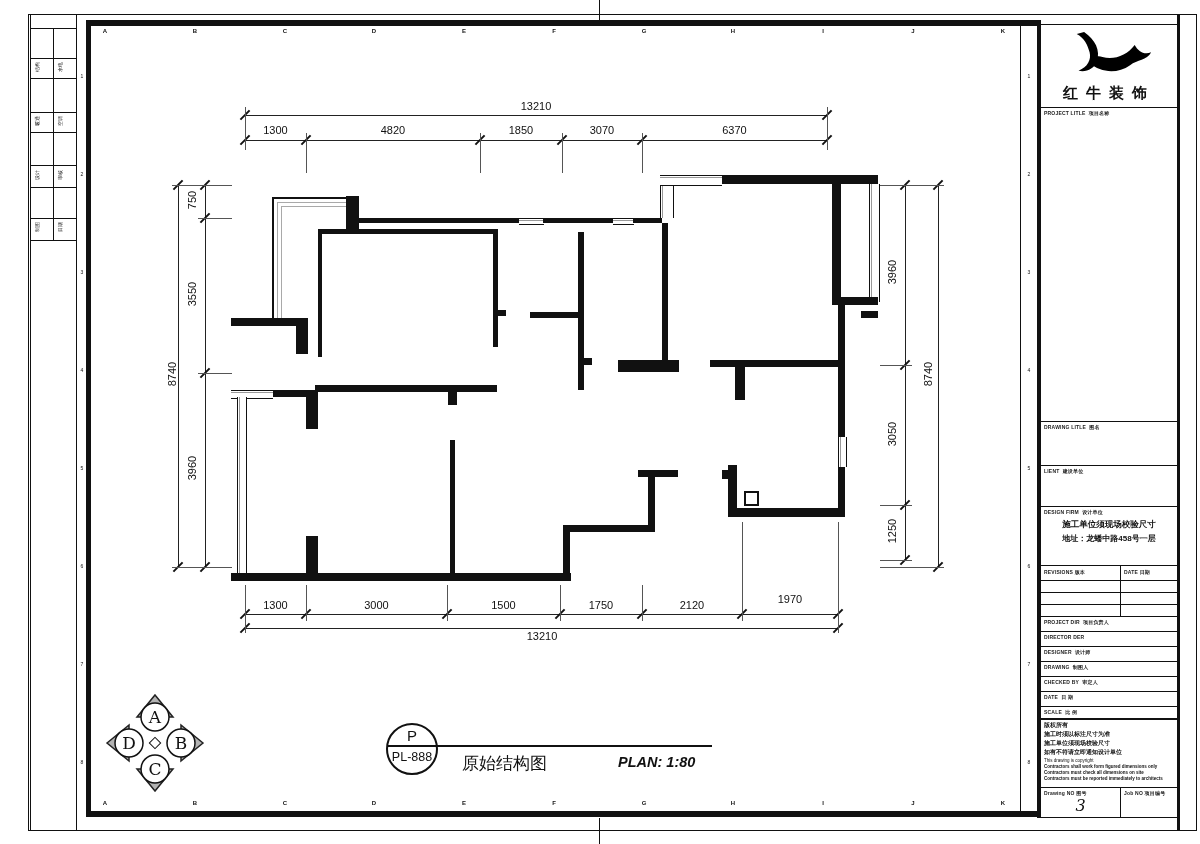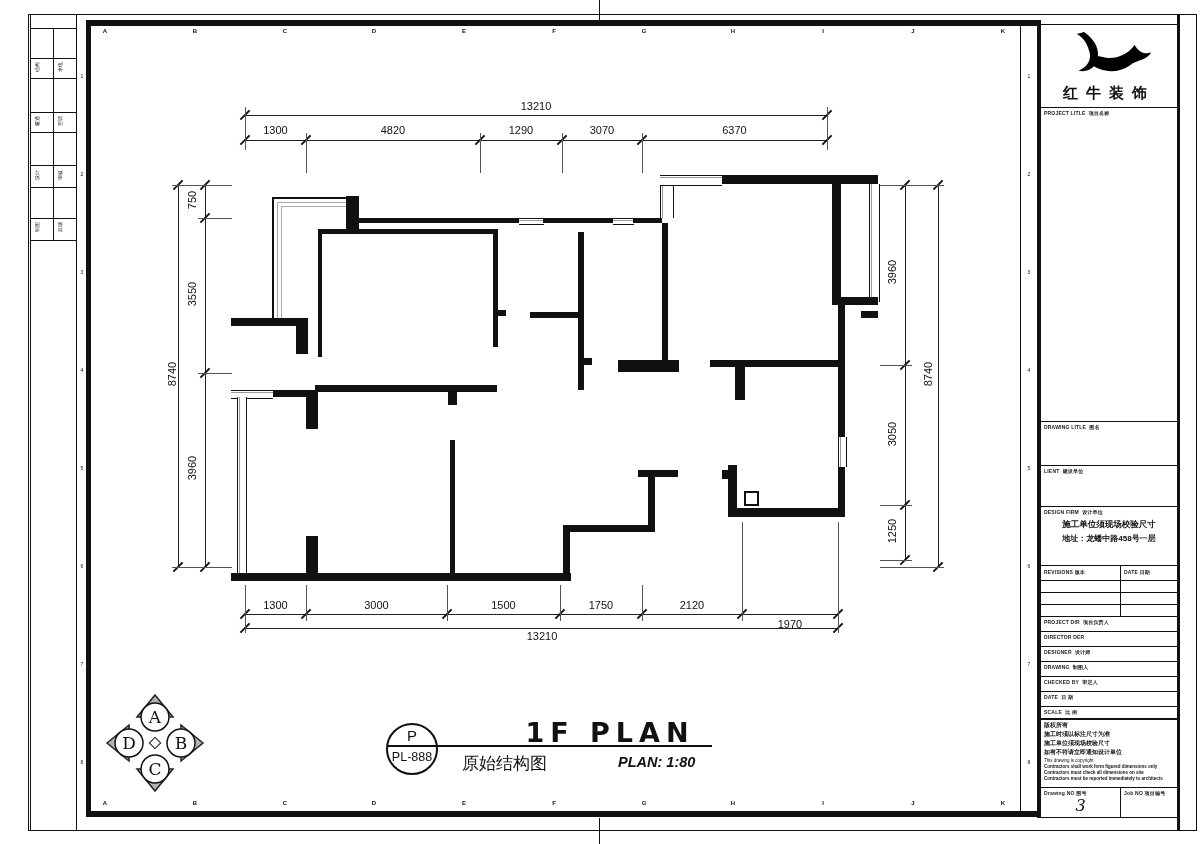--- a/index.html
+++ b/index.html
@@ -176,21 +176,21 @@
     <span class="dim" style="left:506px;top:100px;width:60px">13210</span>
     <i class="dl" style="left:245px;top:140px;width:582px"></i>
     <i class="tk" style="left:245px;top:140px"></i>
     <i class="tk" style="left:306px;top:140px"></i>
     <i class="tk" style="left:480px;top:140px"></i>
     <i class="tk" style="left:562px;top:140px"></i>
     <i class="tk" style="left:642px;top:140px"></i>
     <i class="tk" style="left:827px;top:140px"></i>
     <span class="dim" style="left:245px;top:124px;width:61px">1300</span>
     <span class="dim" style="left:306px;top:124px;width:174px">4820</span>
-    <span class="dim" style="left:480px;top:124px;width:82px">1290</span>
+    <span class="dim" style="left:480px;top:124px;width:82px">1850</span>
     <span class="dim" style="left:562px;top:124px;width:80px">3070</span>
     <span class="dim" style="left:642px;top:124px;width:185px">6370</span>
     <i class="ex" style="left:245px;top:107px;width:1px;height:43px"></i>
     <i class="ex" style="left:306px;top:133px;width:1px;height:40px"></i>
     <i class="ex" style="left:480px;top:133px;width:1px;height:40px"></i>
     <i class="ex" style="left:562px;top:133px;width:1px;height:40px"></i>
     <i class="ex" style="left:642px;top:133px;width:1px;height:40px"></i>
     <i class="ex" style="left:827px;top:107px;width:1px;height:43px"></i>
 
     <i class="dl" style="left:245px;top:614px;width:593px"></i>
@@ -199,21 +199,21 @@
     <i class="tk" style="left:447px;top:614px"></i>
     <i class="tk" style="left:560px;top:614px"></i>
     <i class="tk" style="left:642px;top:614px"></i>
     <i class="tk" style="left:742px;top:614px"></i>
     <i class="tk" style="left:838px;top:614px"></i>
     <span class="dim" style="left:245px;top:599px;width:61px">1300</span>
     <span class="dim" style="left:306px;top:599px;width:141px">3000</span>
     <span class="dim" style="left:447px;top:599px;width:113px">1500</span>
     <span class="dim" style="left:560px;top:599px;width:82px">1750</span>
     <span class="dim" style="left:642px;top:599px;width:100px">2120</span>
-    <span class="dim" style="left:742px;top:618px;width:96px">1970</span>
+    <span class="dim" style="left:742px;top:593px;width:96px">1970</span>
     <i class="dl" style="left:245px;top:628px;width:593px"></i>
     <i class="tk" style="left:245px;top:628px"></i>
     <i class="tk" style="left:838px;top:628px"></i>
     <span class="dim" style="left:512px;top:630px;width:60px">13210</span>
     <i class="ex" style="left:245px;top:585px;width:1px;height:48px"></i>
     <i class="ex" style="left:306px;top:585px;width:1px;height:36px"></i>
     <i class="ex" style="left:447px;top:585px;width:1px;height:36px"></i>
     <i class="ex" style="left:560px;top:585px;width:1px;height:36px"></i>
     <i class="ex" style="left:642px;top:585px;width:1px;height:36px"></i>
     <i class="ex" style="left:742px;top:522px;width:1px;height:99px"></i>
@@ -268,21 +268,20 @@
     <text x="50" y="30" font-size="17" font-family="DejaVu Serif, serif" text-anchor="middle" fill="#111">A</text>
     <text x="76" y="56" font-size="17" font-family="DejaVu Serif, serif" text-anchor="middle" fill="#111">B</text>
     <text x="50" y="82" font-size="17" font-family="DejaVu Serif, serif" text-anchor="middle" fill="#111">C</text>
     <text x="24" y="56" font-size="17" font-family="DejaVu Serif, serif" text-anchor="middle" fill="#111">D</text>
   </svg>
 
   <i class="hl" style="left:388px;top:745px;width:324px;height:2px"></i>
   <i style="left:386px;top:723px;width:48px;height:48px;border:2.5px solid #111;border-radius:50%"></i>
   <span class="dim" style="left:386px;top:727px;width:52px;font-size:15px">P</span>
   <span class="dim" style="left:386px;top:750px;width:52px;font-size:12.5px">PL-888</span>
-  <span class="dim" style="left:500px;top:717px;width:220px;font-size:27px;font-weight:900;letter-spacing:6px;font-family:'DejaVu Sans',sans-serif">1F PLAN</span>
   <span class="dim" style="left:462px;top:752px;width:110px;font-size:17px;text-align:left">原始结构图</span>
   <span class="dim" style="left:618px;top:754px;width:100px;font-size:14.5px;font-style:italic;font-weight:bold;text-align:left">PLAN: 1:80</span>
 
   <div>
     <i class="w" style="left:1037px;top:20px;width:4px;height:798px"></i>
     <i class="vl" style="left:1177px;top:20px;height:798px"></i>
     <i class="hl" style="left:1041px;top:24px;width:136px"></i>
     <svg style="position:absolute;left:1062px;top:30px" width="92" height="52" viewBox="0 0 100 56">
       <path d="M24 2 C36 10 42 22 38 34 C35 42 26 46 18 44 C28 40 32 32 30 24 C28 16 24 8 16 4 Z" fill="#000"></path>
       <path d="M30 36 C42 46 60 48 74 38 C82 32 92 33 97 24 C89 27 83 23 79 16 C71 27 56 33 44 29 C37 27 32 30 30 36 Z" fill="#000"></path>

